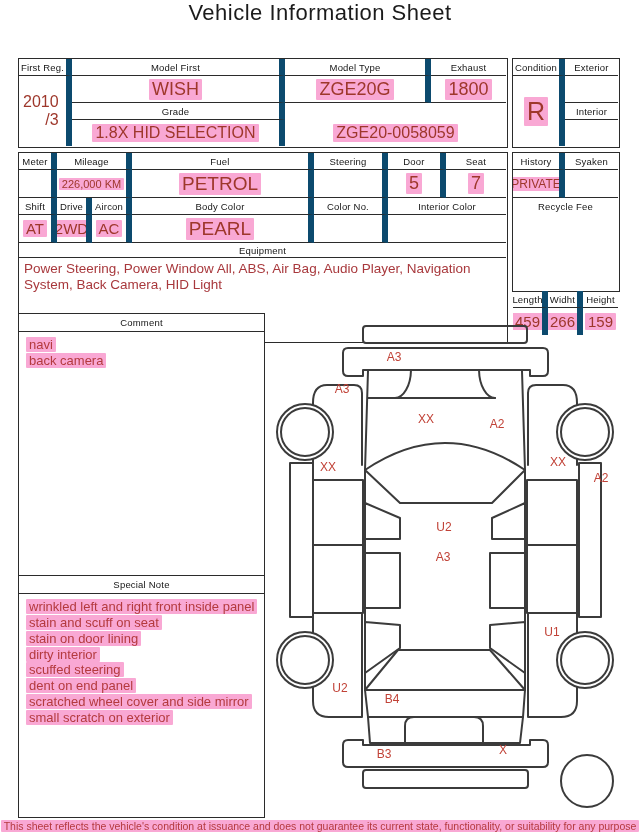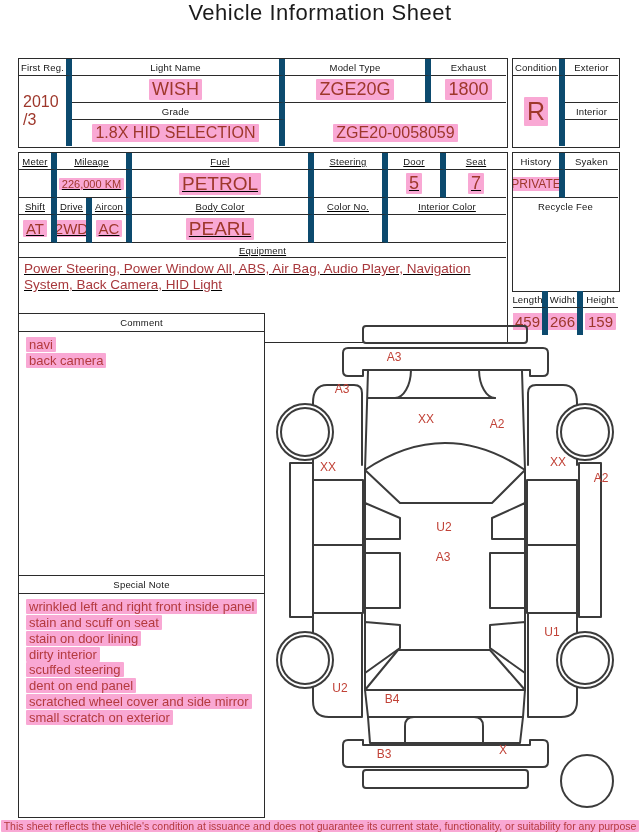--- a/index.html
+++ b/index.html
@@ -19,21 +19,21 @@
   .red { color:#9e372b; }
   .halo { background:#f9a8d4; padding:0 3px; border-radius:1px; white-space:nowrap; }
   .v11 { font-size:11px;justify-content:center; }  .v12 { font-size:12px; }
   .v15 { font-size:15px; }  .v16 { font-size:16px; }
   .v18 { font-size:18px; }  .v19 { font-size:19px; }
   .v21 { font-size:21px; }  .v25 { font-size:25px; }
   .title {
     position:absolute; top:0; left:0; width:100%; text-align:center;
     font-size:22px; color:#1b1b1b; letter-spacing:0.5px;
   }
-  .firstreg { line-height:1.1; font-size:16px; padding-left:4px; }
+  .firstreg { line-height:1.1; font-size:16px; padding-left:4px;text-align:right; }
   .equip-text {
     font-size:13.5px; line-height:1.2; color:#a8383c; padding:3px 5px;
     align-items:flex-start; justify-content:flex-start; text-align:left;
   }
   .note-line { font-size:13px; line-height:1.22; color:#b43a3e; }
   .notes-area { padding:5px 7px; }
   .band { display:flex; align-items:center; justify-content:center; }
   .footer {
     position:absolute; top:820px; left:0; width:100%; text-align:center;
     font-size:10.5px; color:#b43a3e;
@@ -43,21 +43,21 @@
 </head>
 <body>
 
 <div class="page">
 
   <div class="title">Vehicle Information Sheet</div>
 
   <div class="box" style="left:18px; top:58px; width:490px; height:90px;">
     <div class="grid" style="grid-template-columns:53px 213px 146px 75px; grid-template-rows:17px 27px 17px 26px;">
       <div class="c hdr br bb" style="grid-area:1/1">First Reg.</div>
-      <div class="c hdr br bb" style="grid-area:1/2">Light Name</div>
+      <div class="c hdr br bb" style="grid-area:1/2">Model First</div>
       <div class="c hdr br bb" style="grid-area:1/3">Model Type</div>
       <div class="c hdr bb" style="grid-area:1/4">Exhaust</div>
 
       <div class="c br left" style="grid-area:2/1/5/2">
         <div class="firstreg red">
           <div>2010</div>
           <div>/3</div>
         </div>
       </div>
       <div class="c br bb red v18" style="grid-area:2/2">
@@ -87,21 +87,21 @@
       <div class="c hdr bb" style="grid-area:1/2">Exterior</div>
       <div class="c br red v25" style="grid-area:2/1/5/2">
           <span class="halo">R</span>
         </div>
       <div class="c bb red v15" style="grid-area:2/2"></div>
       <div class="c hdr bb" style="grid-area:3/2">Interior</div>
       <div class="c red v15" style="grid-area:4/2"></div>
     </div>
   </div>
 
-  <div class="box" style="left:18px; top:152px; width:490px; height:191px;text-decoration:underline;">
+  <div class="box" style="left:18px; top:152px; width:490px; height:191px;">
     <div class="grid" style="grid-template-columns:38px 35px 40px 182px 74px 58px 60px; grid-template-rows:17px 28px 17px 28px 15px 45px;">
       <div class="c hdr br bb" style="grid-area:1/1">Meter</div>
       <div class="c hdr br bb" style="grid-area:1/2/2/4">Mileage</div>
       <div class="c hdr br bb" style="grid-area:1/4">Fuel</div>
       <div class="c hdr br bb" style="grid-area:1/5">Steering</div>
       <div class="c hdr br bb" style="grid-area:1/6">Door</div>
       <div class="c hdr bb" style="grid-area:1/7">Seat</div>
 
       <div class="c br bb" style="grid-area:2/1"></div>
       <div class="c br bb red v11" style="grid-area:2/2/3/4">

